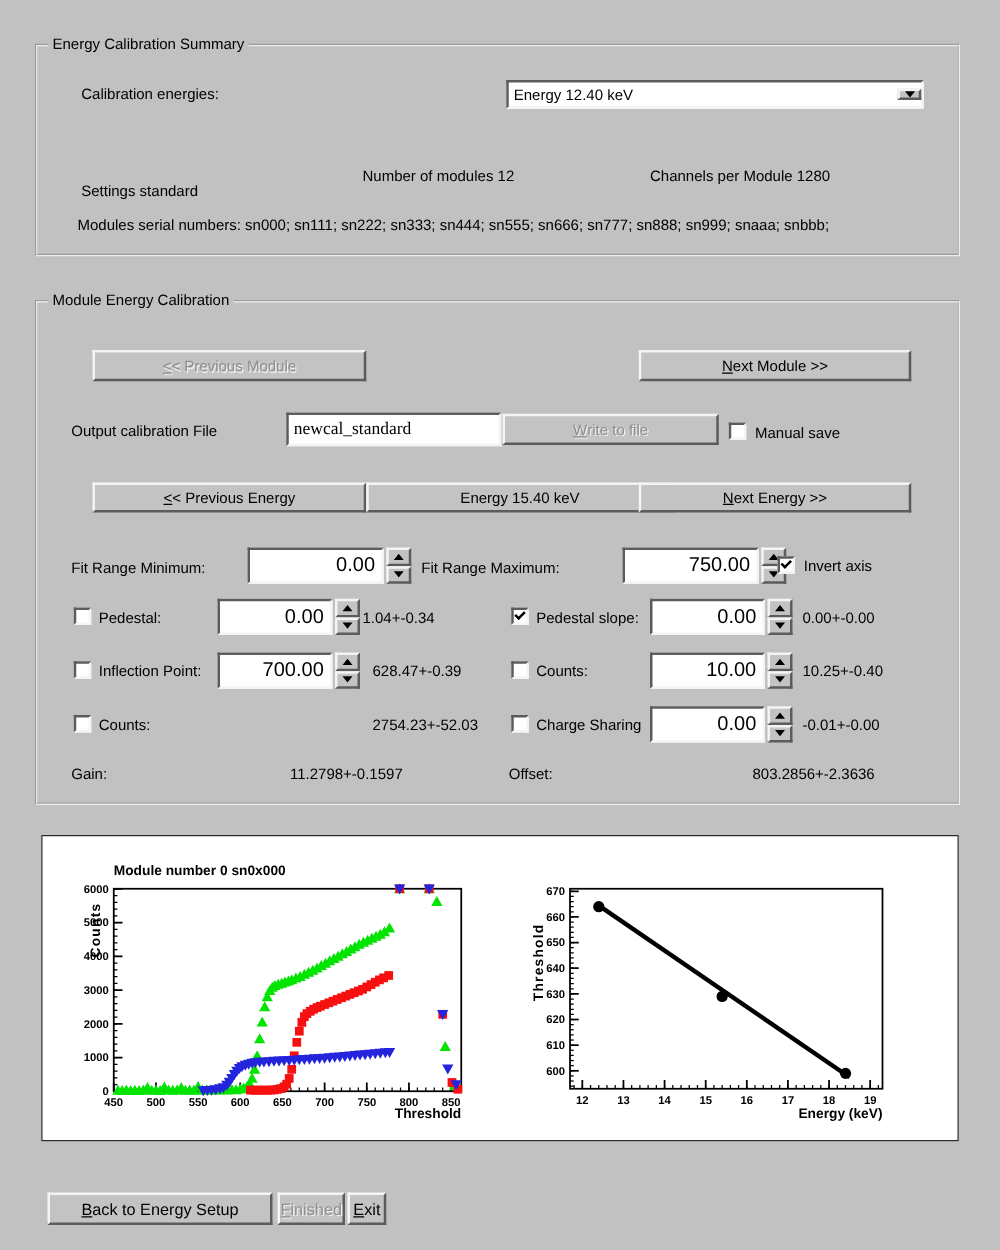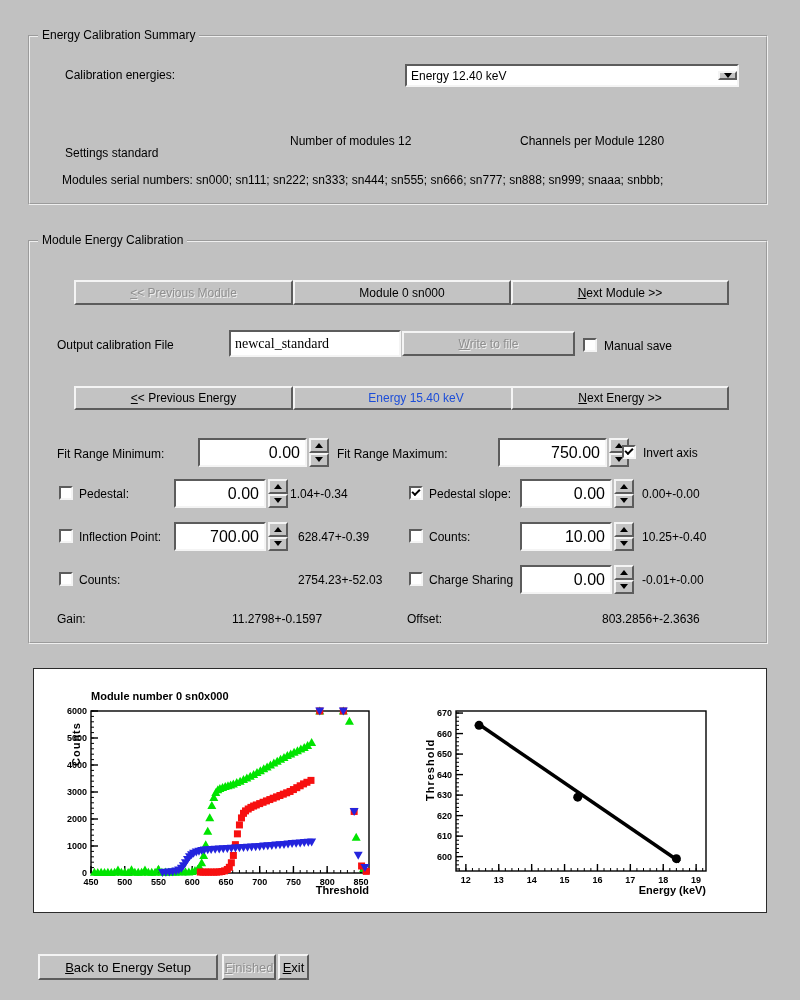--- a/index.html
+++ b/index.html
@@ -51,31 +51,30 @@
     <span class="lbl" style="left:35px;top:97px;margin-top:12px;">Settings standard</span>
     <span class="lbl" style="left:260px;top:97px;">Number of modules 12</span>
     <span class="lbl" style="left:490px;top:97px;">Channels per Module 1280</span>
     <span class="lbl" style="left:32px;top:136px;">Modules serial numbers: sn000; sn111; sn222; sn333; sn444; sn555; sn666; sn777; sn888; sn999; snaaa; snbbb;</span>
   </div>
 
   <div class="gb" style="left:28px;top:240px;width:740px;height:404px;">
     <span class="legend">Module Energy Calibration</span>
 
     <div class="btn disabled" style="left:44px;top:38px;width:219px;height:25px;"><u>&lt;</u>&lt; Previous Module</div>
-    <div class="btn" style="left:263px;top:38px;width:218px;height:25px;">Module 0 sn000</div>
     <div class="btn" style="left:481px;top:38px;width:218px;height:25px;"><u>N</u>ext Module &gt;&gt;</div>
 
     <span class="lbl" style="left:27px;top:96px;">Output calibration File</span>
     <div class="entry" style="left:199px;top:88px;width:172px;height:27px;">newcal_standard</div>
     <div class="btn disabled" style="left:372px;top:89px;width:173px;height:25px;"><u>W</u>rite to file</div>
     <span class="cb" style="left:553px;top:96px;"></span>
     <span class="lbl" style="left:574px;top:97px;">Manual save</span>
 
     <div class="btn" style="left:44px;top:144px;width:219px;height:24px;"><u>&lt;</u>&lt; Previous Energy</div>
-    <div class="btn" style="left: 263px; top: 144px; width: 246px; height: 24px; color: #1d4ed8;">Energy 15.40 keV</div>
+    <div class="btn" style="left: 263px; top: 144px; width: 246px; height: 24px; color: #000000;">Energy 15.40 keV</div>
     <div class="btn" style="left:481px;top:144px;width:218px;height:24px;"><u>N</u>ext Energy &gt;&gt;</div>
 
     <span class="lbl" style="left:27px;top:205px;">Fit Range Minimum:</span>
     <div class="spin" style="left:168px;top:196px;height:29px;">
       <div class="spin-entry" style="width:109px;">0.00</div>
       <div class="spin-btns">
         <div class="spin-b">
             <span class="tri-up"></span>
           </div>
         <div class="spin-b">

